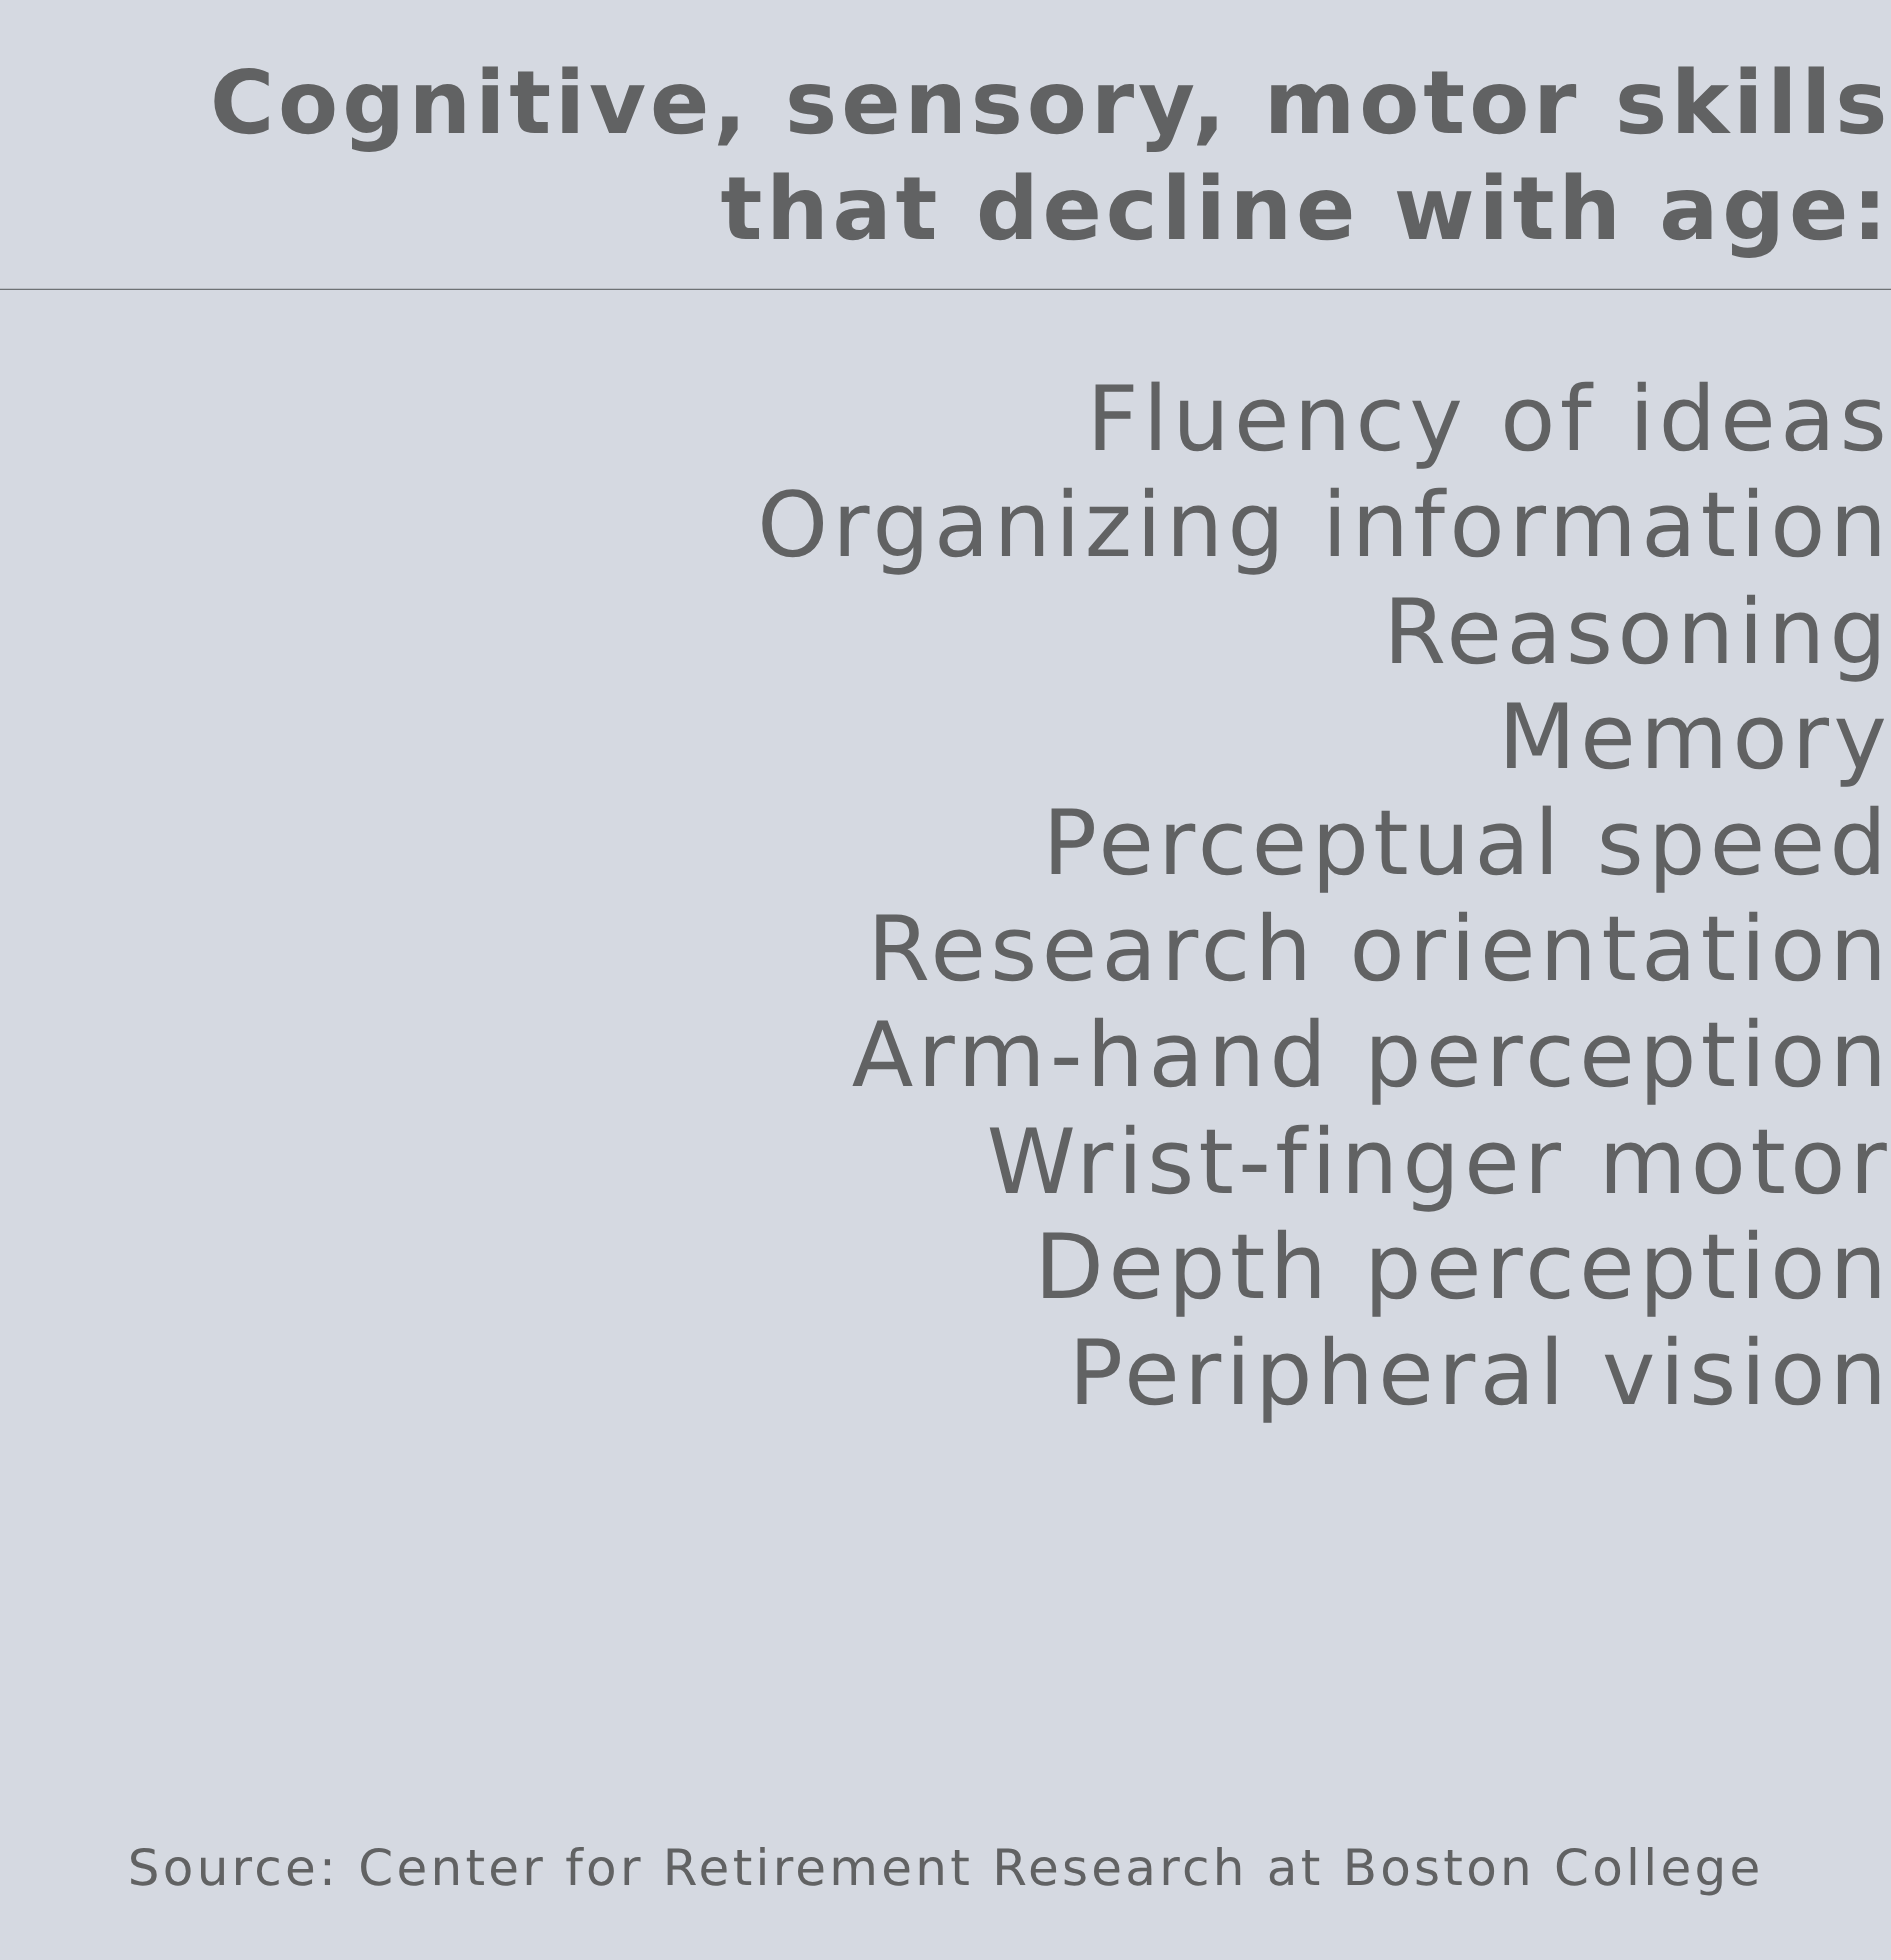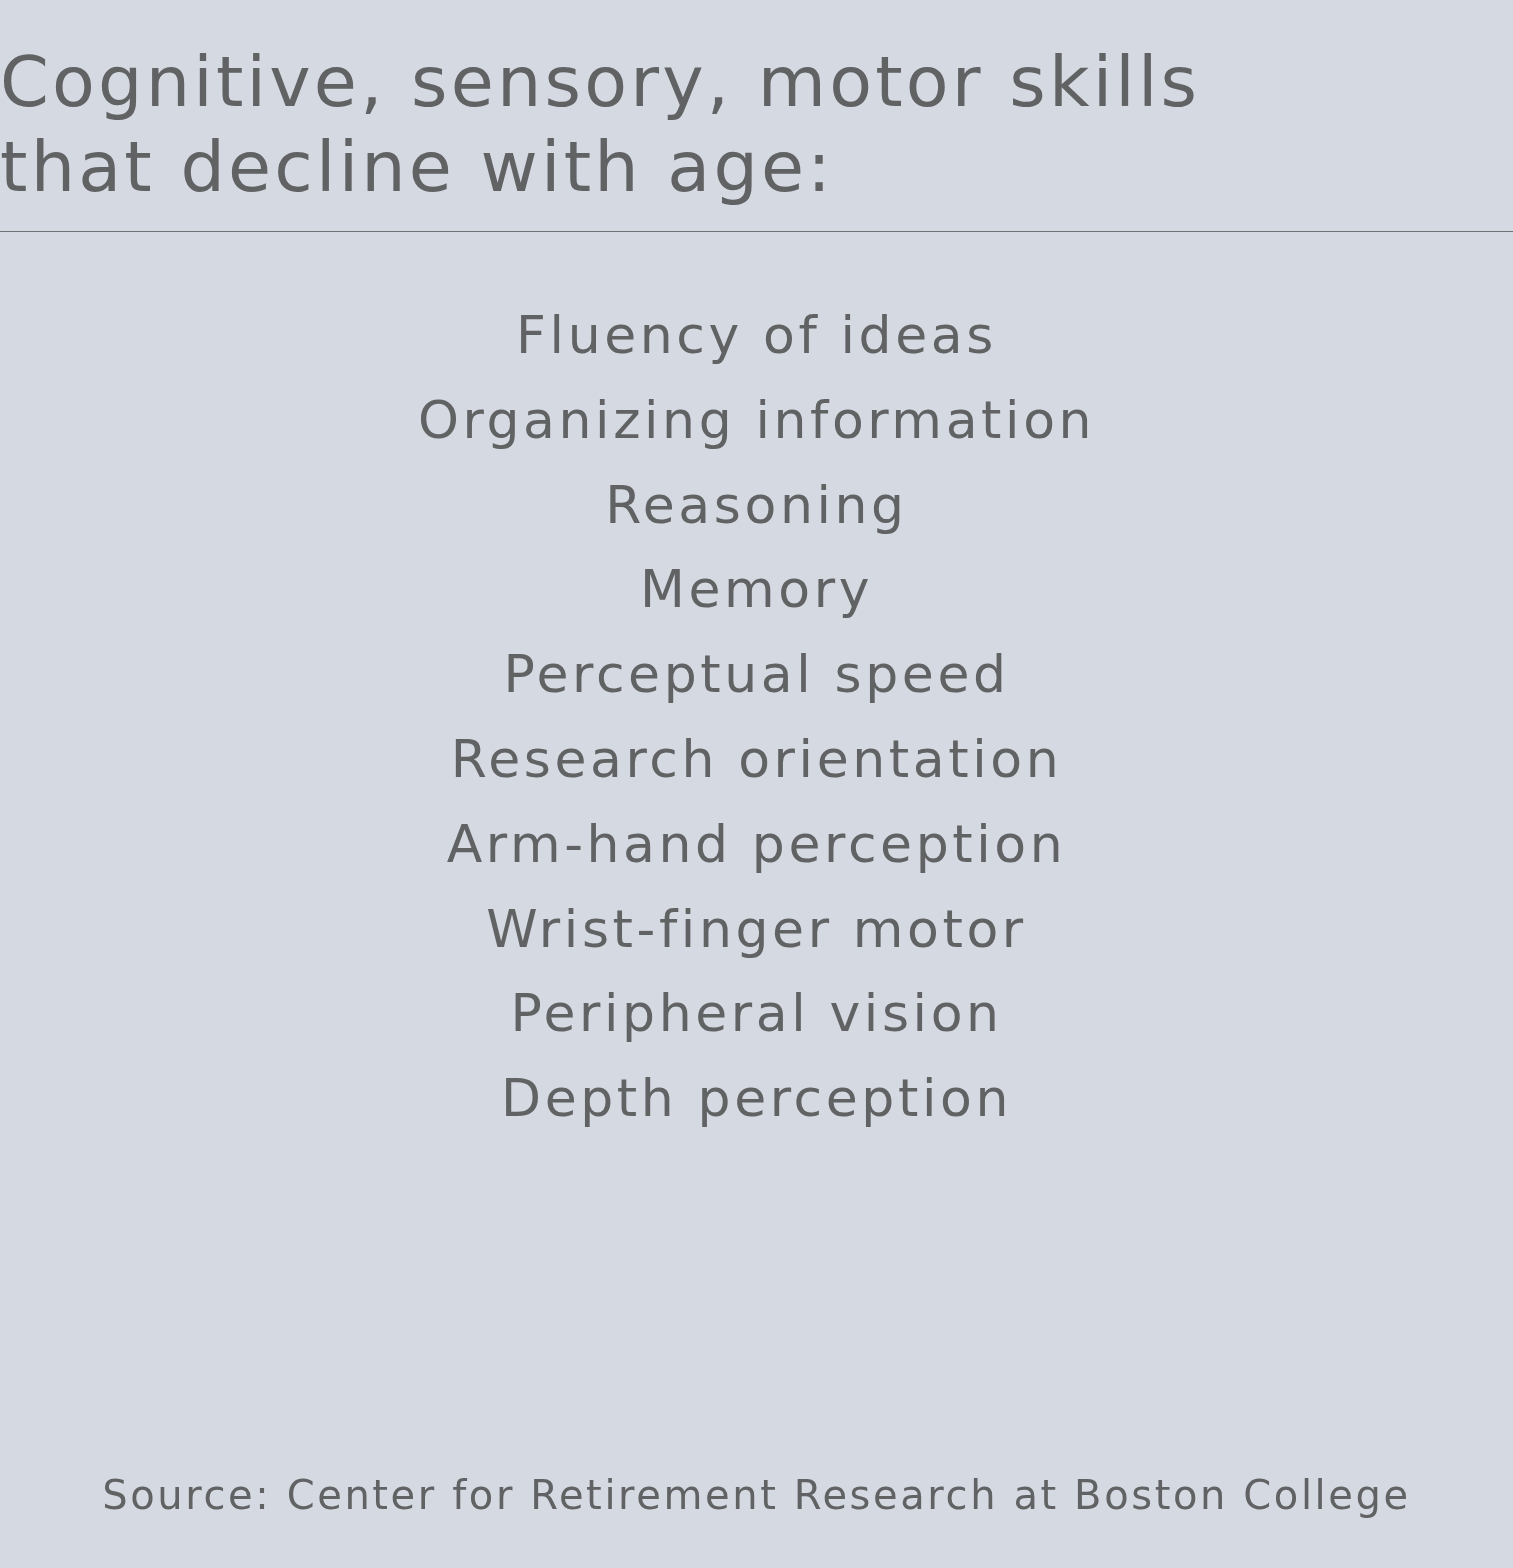--- a/index.html
+++ b/index.html
@@ -13,22 +13,22 @@
       color: #616263;
       font-family: "DejaVu Sans", sans-serif;
       position: relative;
       overflow: hidden;
     }
     .heading {
       position: absolute;
       top: 40px;
       left: 0;
       width: 1513px;
-      text-align: left;
-      font-weight: normal;
+      text-align: right;
+      font-weight: bold;
       font-size: 70px;
       line-height: 85px;
       letter-spacing: 3.2px;
       margin: 0;
     }
     .heading span { display: block; }
     .divider {
       position: absolute;
       top: 231px;
       left: 0;
@@ -40,24 +40,25 @@
       position: absolute;
       top: 293px;
       left: 0;
       width: 1513px;
       margin: 0;
       padding: 0;
       list-style: none;
       text-align: center;
     }
     .skills li {
-      font-size: 52px;
+      font-size: 72px;
       line-height: 84.8px;
       letter-spacing: 3.6px;
       white-space: nowrap;
+      text-align: right;
     }
     .source {
       position: absolute;
       top: 1470px;
       left: 0;
       width: 1513px;
       text-align: center;
       font-size: 40px;
       line-height: 50px;
       letter-spacing: 2.6px;
@@ -76,17 +77,17 @@
 
 <ul class="skills">
   <li>Fluency of ideas</li>
   <li>Organizing information</li>
   <li>Reasoning</li>
   <li>Memory</li>
   <li>Perceptual speed</li>
   <li>Research orientation</li>
   <li>Arm-hand perception</li>
   <li>Wrist-finger motor</li>
+  <li>Depth perception</li>
   <li>Peripheral vision</li>
-  <li>Depth perception</li>
 </ul>
 
 <p class="source">Source: Center for Retirement Research at Boston College</p>
 
 </body></html>

